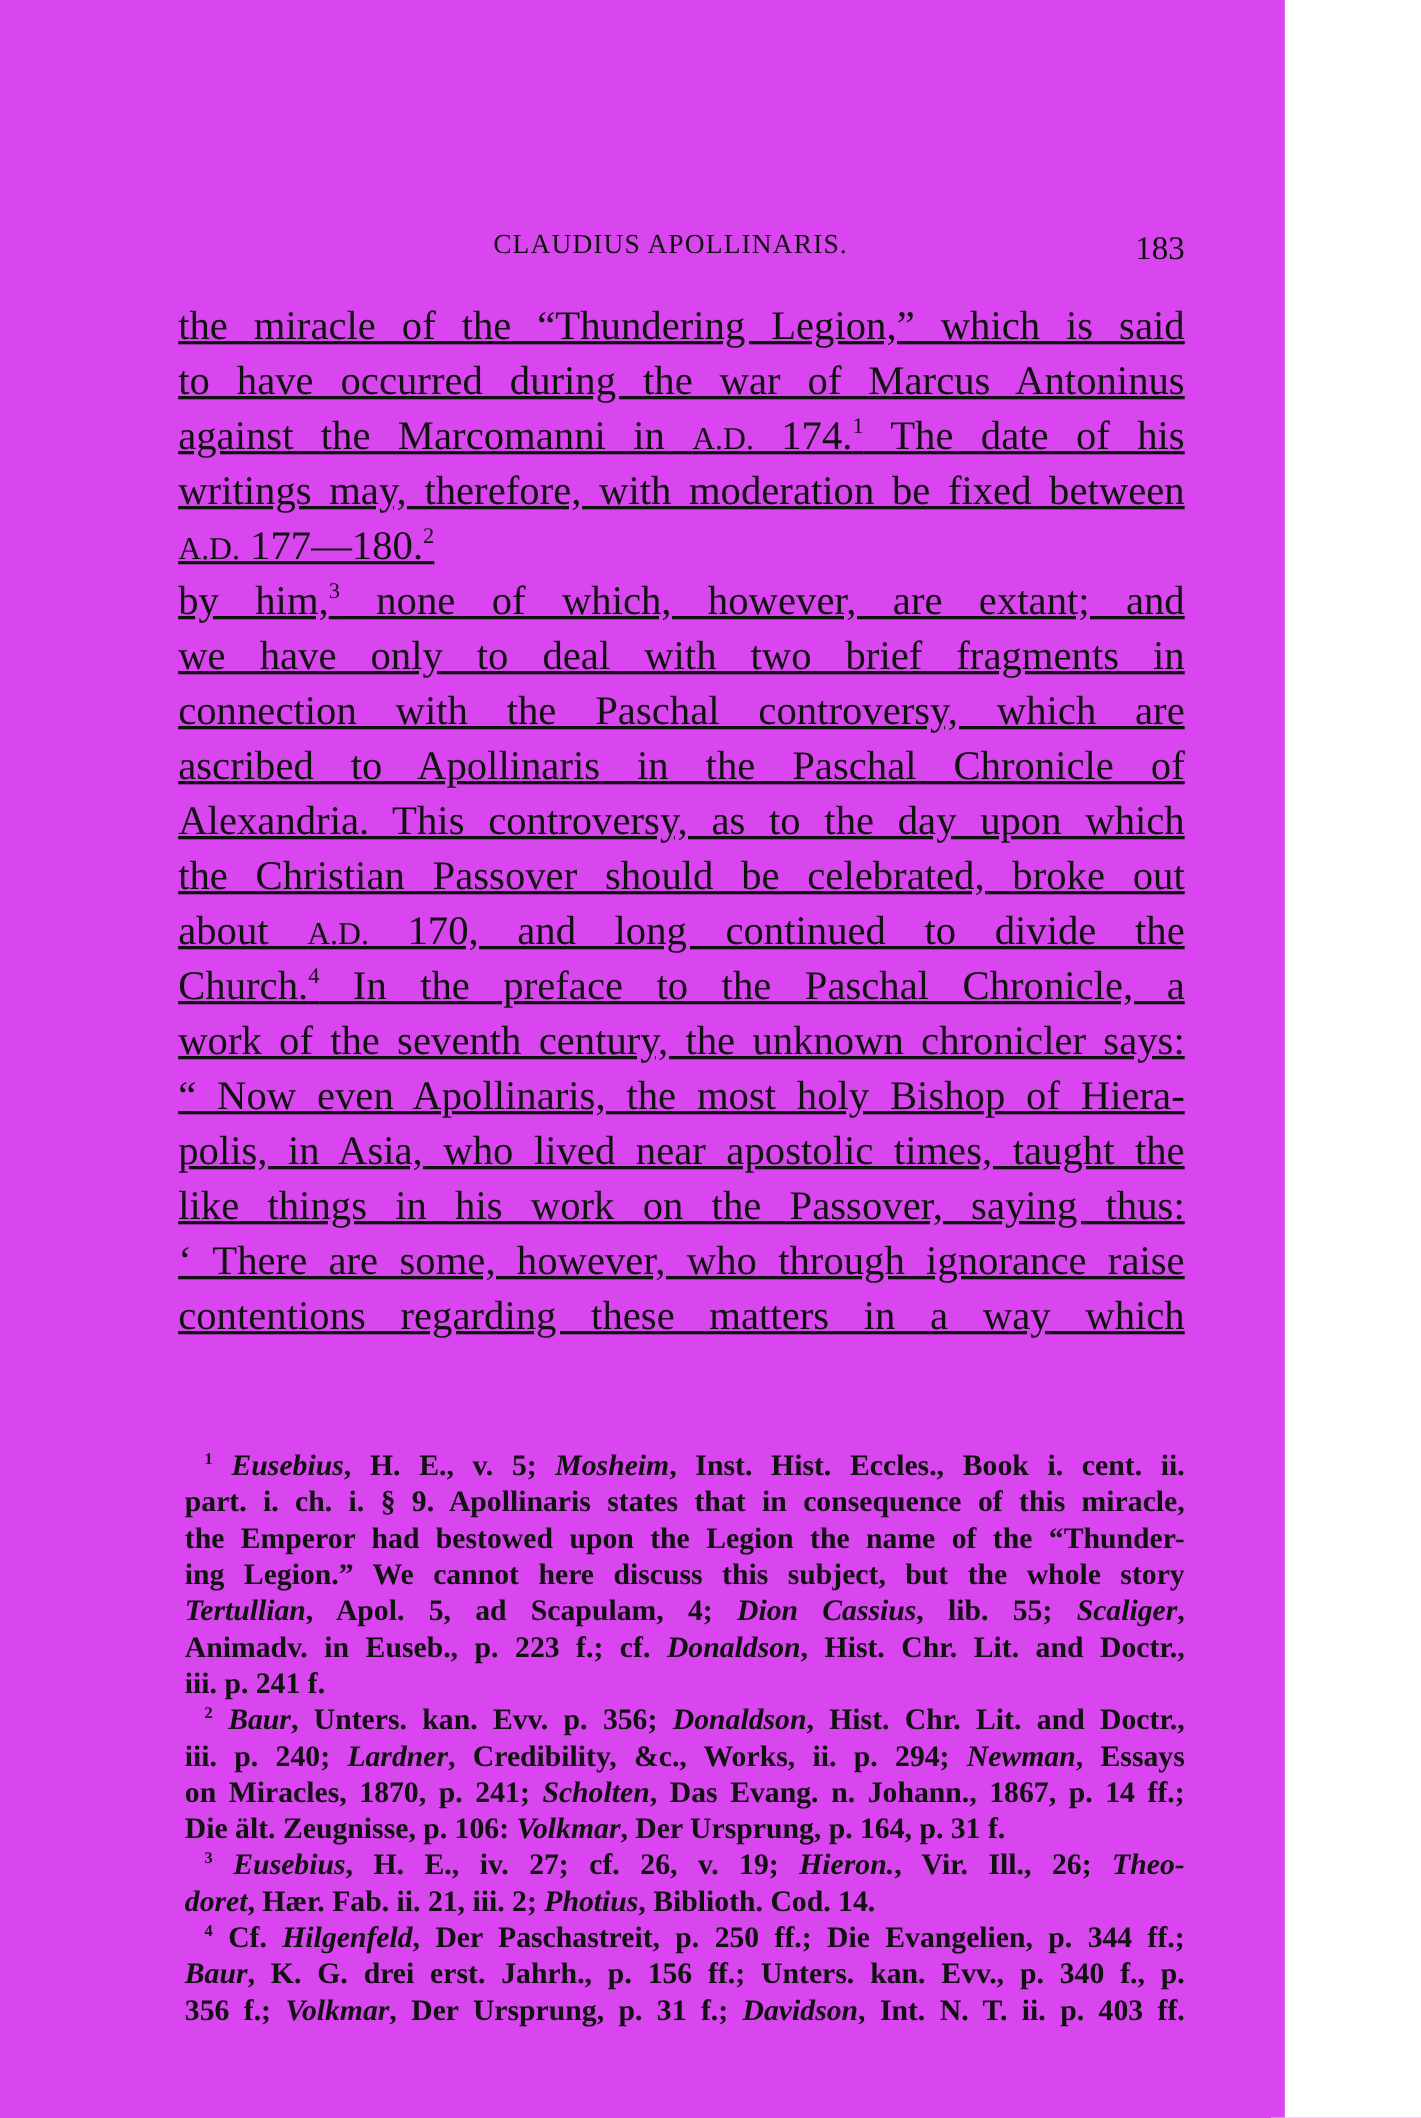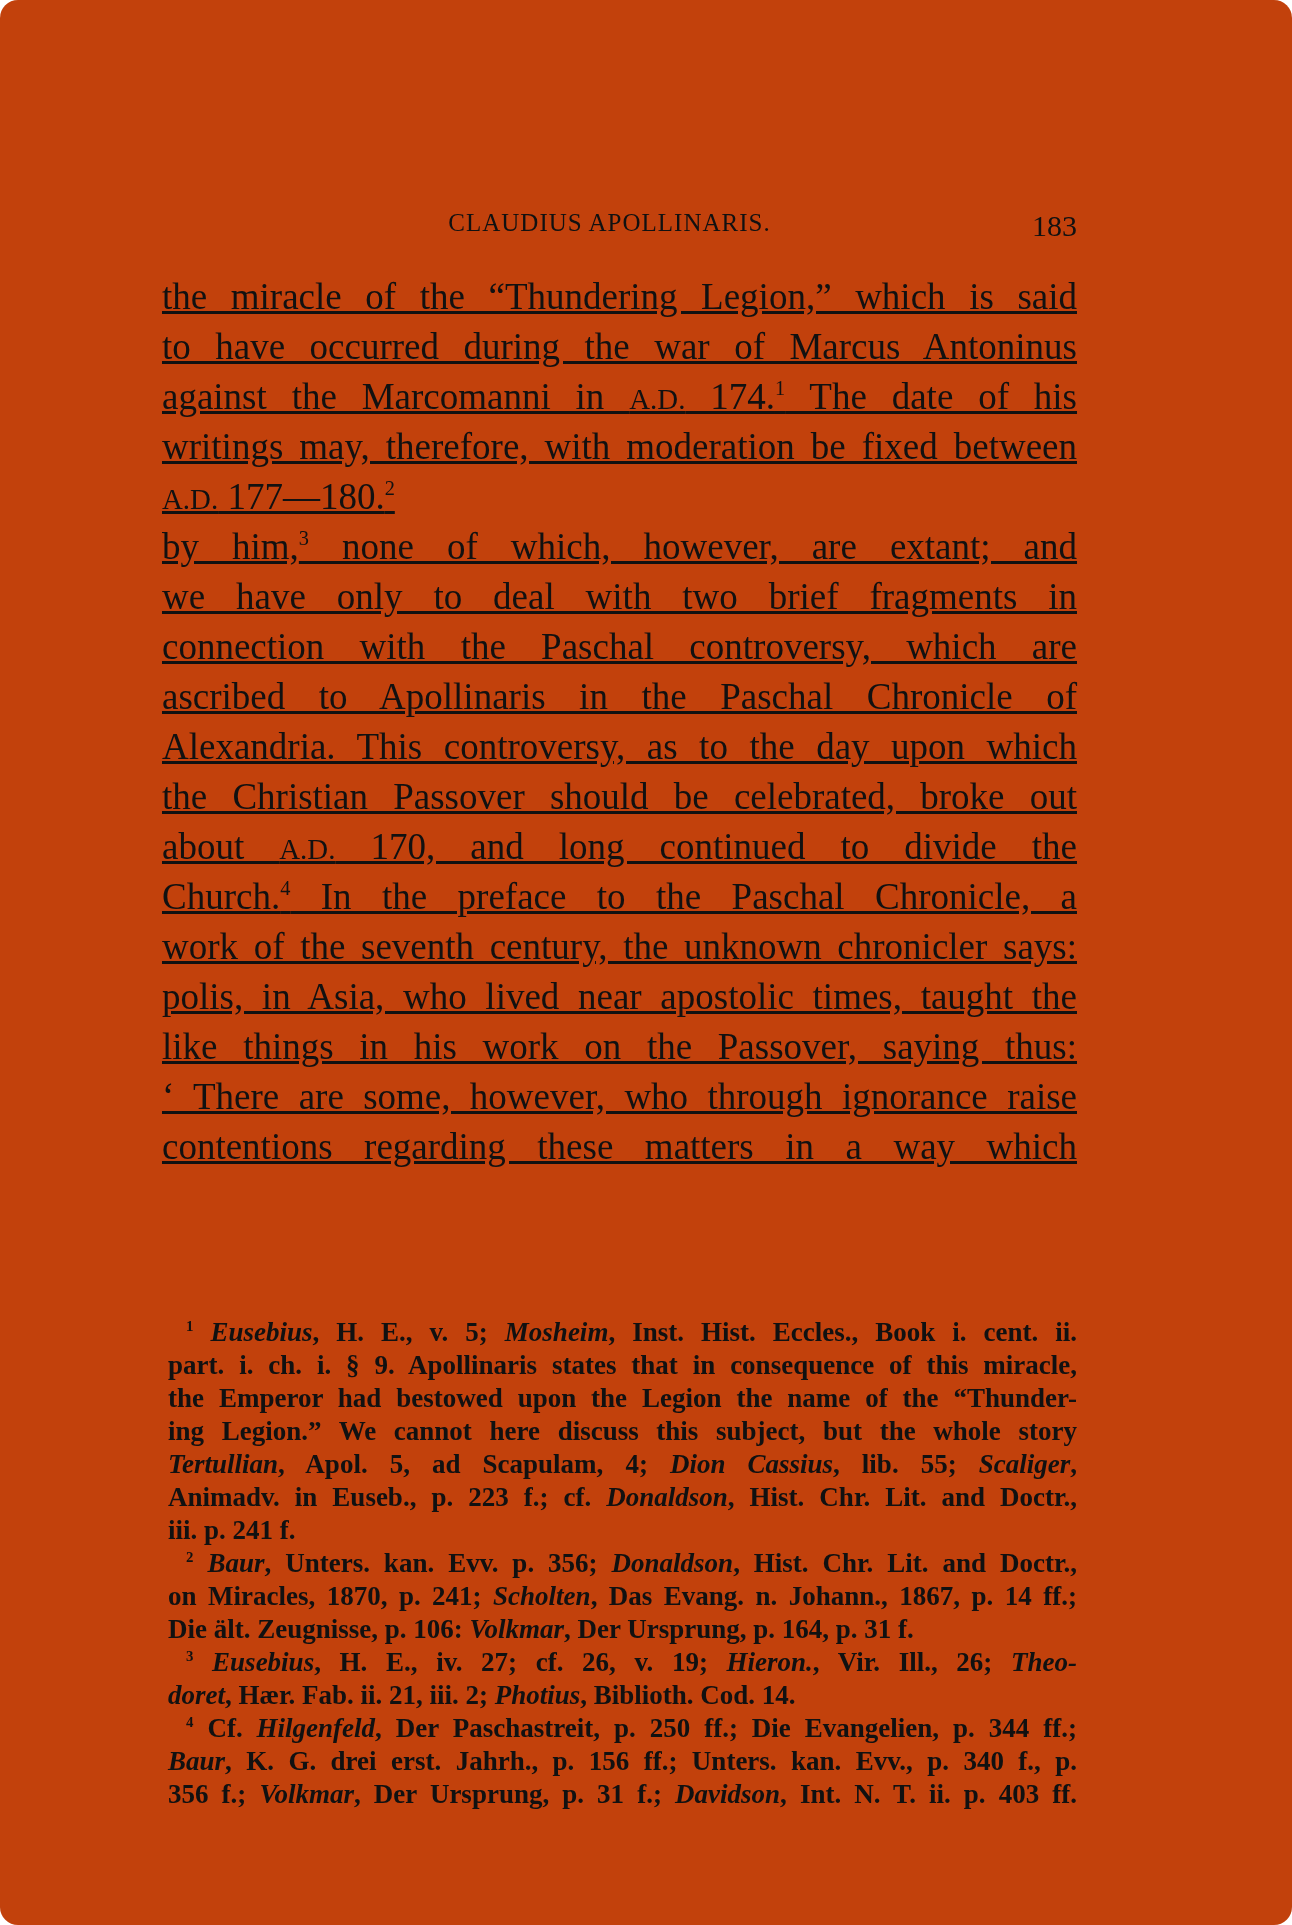--- a/index.html
+++ b/index.html
@@ -11,23 +11,22 @@
     width: 1292px;
     height: 1925px;
     overflow: hidden;
     position: relative;
     color: #111111;
     font-family: "Liberation Serif", "DejaVu Serif", serif;
   }
   .page {
     position: absolute;
     left: 0; top: 0;
-    width: 1292px; height: 1925px;
-    background: #c2410c;
-    border-radius: 18px;
+    width: 1168px; height: 1925px;
+    background: #d946ef;
   }
   .running-head {
     position: absolute;
     top: 205px;
     left: 162px;
     width: 915px;
     height: 40px;
   }
   .running-title {
     position: absolute;
@@ -113,35 +112,37 @@
       <span class="body-line last"><span class="sc">A.D.</span><span> 177—180.</span><sup>2</sup></span>
       <span class="body-line"><span>by him,</span><sup>3</sup><span> none of which, however, are extant; and</span></span>
       <span class="body-line"><span>we have only to deal with two brief fragments in</span></span>
       <span class="body-line"><span>connection with the Paschal controversy, which are</span></span>
       <span class="body-line"><span>ascribed to Apollinaris in the Paschal Chronicle of</span></span>
       <span class="body-line"><span>Alexandria.  This controversy, as to the day upon which</span></span>
       <span class="body-line"><span>the Christian Passover should be celebrated, broke out</span></span>
       <span class="body-line"><span>about </span><span class="sc">A.D.</span><span> 170, and long continued to divide the</span></span>
       <span class="body-line"><span>Church.</span><sup>4</sup><span>  In the preface to the Paschal Chronicle, a</span></span>
       <span class="body-line"><span>work of the seventh century, the unknown chronicler says:</span></span>
+      <span class="body-line"><span>“ Now even Apollinaris, the most holy Bishop of Hiera-</span></span>
       <span class="body-line"><span>polis, in Asia, who lived near apostolic times, taught the</span></span>
       <span class="body-line"><span>like things in his work on the Passover, saying thus:</span></span>
       <span class="body-line"><span>‘ There are some, however, who through ignorance raise</span></span>
       <span class="body-line"><span>contentions regarding these matters in a way which</span></span>
     </div>
 
   <div class="footnotes" id="footnotes">
       <span class="fn-line indent"><sup>1</sup><span> </span><i>Eusebius</i><span>, H. E., v. 5; </span><i>Mosheim</i><span>, Inst. Hist. Eccles., Book i. cent. ii.</span></span>
       <span class="fn-line"><span>part. i. ch. i. § 9.  Apollinaris states that in consequence of this miracle,</span></span>
       <span class="fn-line"><span>the Emperor had bestowed upon the Legion the name of the “Thunder-</span></span>
       <span class="fn-line"><span>ing Legion.”  We cannot here discuss this subject, but the whole story</span></span>
       <span class="fn-line"><i>Tertullian</i><span>, Apol. 5, ad Scapulam, 4; </span><i>Dion Cassius</i><span>, lib. 55; </span><i>Scaliger</i><span>,</span></span>
       <span class="fn-line"><span>Animadv. in Euseb., p. 223 f.; cf. </span><i>Donaldson</i><span>, Hist. Chr. Lit. and Doctr.,</span></span>
       <span class="fn-line last"><span>iii. p. 241 f.</span></span>
       <span class="fn-line indent"><sup>2</sup><span> </span><i>Baur</i><span>, Unters. kan. Evv. p. 356; </span><i>Donaldson</i><span>, Hist. Chr. Lit. and Doctr.,</span></span>
+      <span class="fn-line"><span>iii. p. 240; </span><i>Lardner</i><span>, Credibility, &amp;c., Works, ii. p. 294; </span><i>Newman</i><span>, Essays</span></span>
       <span class="fn-line"><span>on Miracles, 1870, p. 241; </span><i>Scholten</i><span>, Das Evang. n. Johann., 1867, p. 14 ff.;</span></span>
       <span class="fn-line last"><span>Die ält. Zeugnisse, p. 106: </span><i>Volkmar</i><span>, Der Ursprung, p. 164, p. 31 f.</span></span>
       <span class="fn-line indent"><sup>3</sup><span> </span><i>Eusebius</i><span>, H. E., iv. 27; cf. 26, v. 19; </span><i>Hieron.</i><span>, Vir. Ill., 26; </span><i>Theo-</i></span>
       <span class="fn-line last"><i>doret</i><span>, Hær. Fab. ii. 21, iii. 2; </span><i>Photius</i><span>, Biblioth. Cod. 14.</span></span>
       <span class="fn-line indent"><sup>4</sup><span> Cf. </span><i>Hilgenfeld</i><span>, Der Paschastreit, p. 250 ff.; Die Evangelien, p. 344 ff.;</span></span>
       <span class="fn-line"><i>Baur</i><span>, K. G. drei erst. Jahrh., p. 156 ff.; Unters. kan. Evv., p. 340 f., p.</span></span>
       <span class="fn-line"><span>356 f.; </span><i>Volkmar</i><span>, Der Ursprung, p. 31 f.; </span><i>Davidson</i><span>, Int. N. T. ii. p. 403 ff.</span></span>
     </div>
 
 </div>

